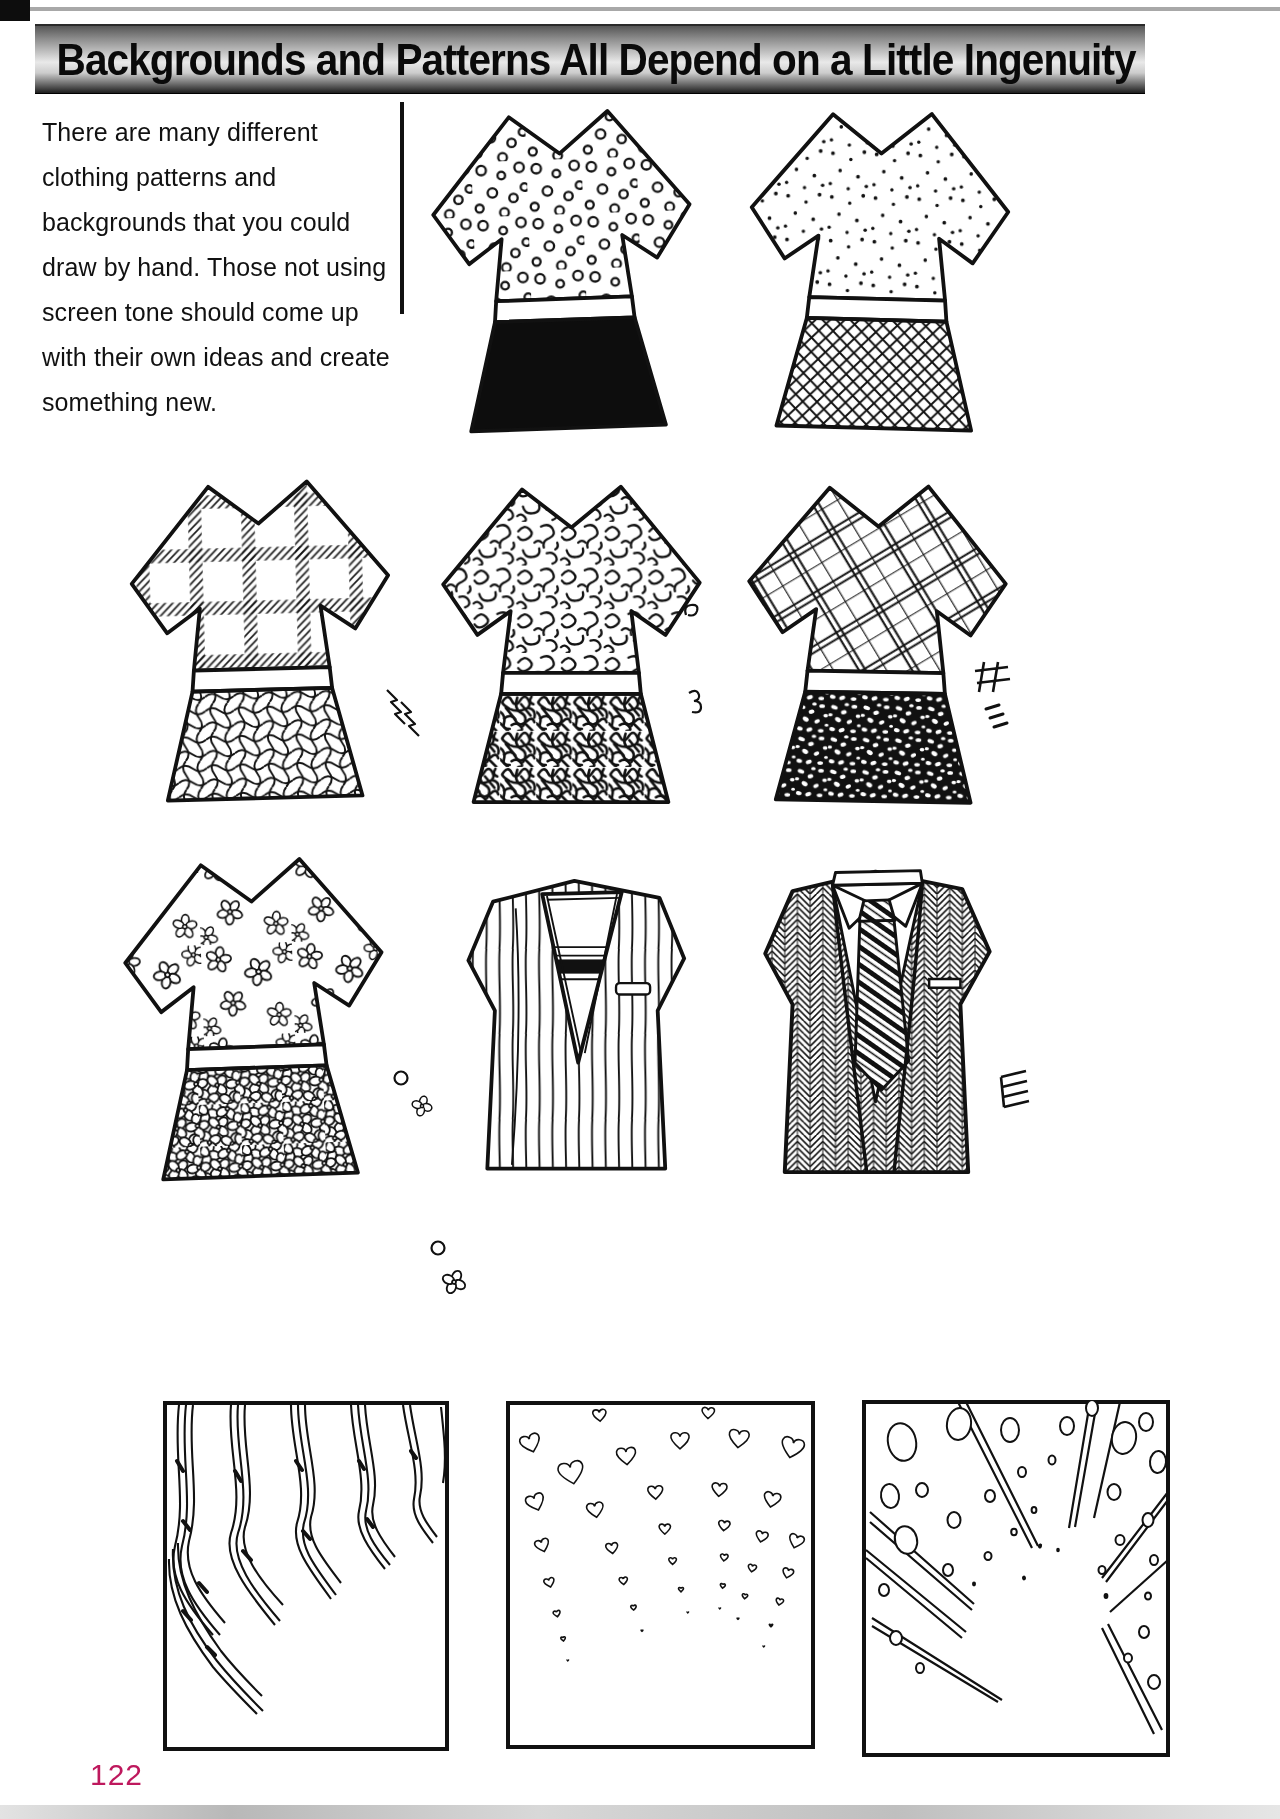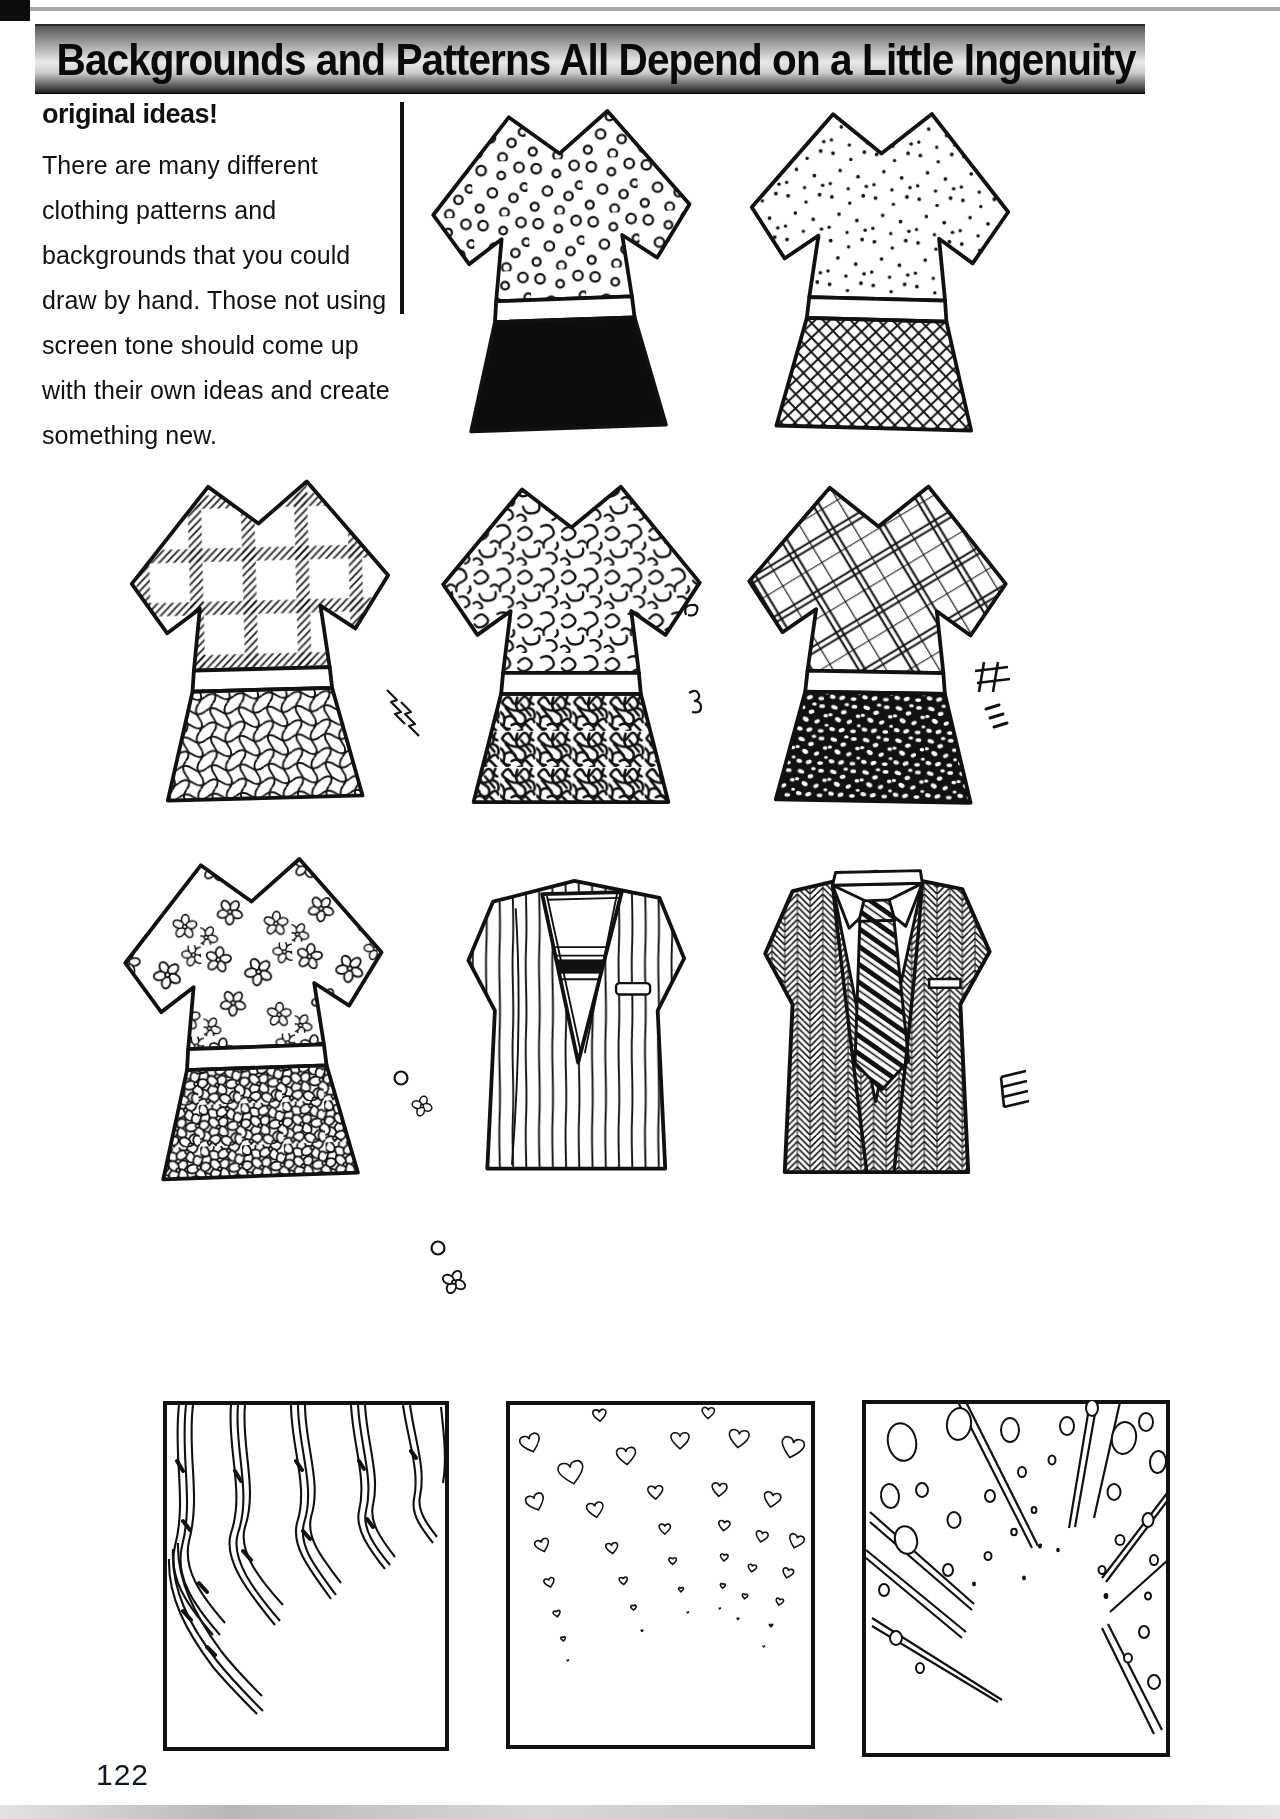--- a/index.html
+++ b/index.html
@@ -12,42 +12,41 @@
      background:linear-gradient(180deg,#565656 0%,#8f8f8f 20%,#e9e9e9 54%,#cccccc 70%,#1d1d1d 100%);
      border-top:2px solid #2a2a2a;border-bottom:1px solid #000;
      display:flex;align-items:center;}
   .title-text{font-weight:bold;font-size:45px;letter-spacing:-1px;color:#0a0a0a;
      transform:scaleX(.9);transform-origin:left center;padding-left:24px;white-space:nowrap;}
   .intro{left:42px;top:98px;width:356px;}
   .intro-heading{font-weight:bold;font-size:27px;line-height:1.22;letter-spacing:-.5px;}
   .intro-body{margin-top:12px;font-size:25px;line-height:1.8;letter-spacing:.1px;width:352px;}
   .vdivider{left:400px;top:102px;width:4px;height:212px;background:#111;}
   .fig{position:absolute;}
-  .pagenum{left:96px;top:1758px;font-size:30px;letter-spacing:1px;color:#0f172a;}
+  .pagenum{left:90px;top:1758px;font-size:30px;letter-spacing:1px;color:#be185d;}
   .bottom-strip{left:0;top:1805px;width:1280px;height:14px;
      background:linear-gradient(90deg,#e3e3e3,#b8b8b8 18%,#d8d8d8 42%,#bfbfbf 70%,#e6e6e6);}
   svg{display:block;}
   .hw{fill:#fff;stroke:#111;stroke-width:1.6;}
   .hb{fill:#111;stroke:none;}
 </style>
 </head>
 <body>
 
 <div class="page">
 
   <div class="abs top-line"></div>
   <div class="abs corner-block"></div>
 
   <div class="abs title-bar">
     <div class="title-text">Backgrounds and Patterns All Depend on a Little Ingenuity</div>
   </div>
 
   <div class="abs intro">
     <div class="intro-heading">
-      <div>original ideas!</div>
     </div>
     <div class="intro-body">There are many different clothing patterns and backgrounds that you could draw by hand. Those not using screen tone should come up with their own ideas and create something new.</div>
   </div>
   <div class="abs vdivider"></div>
 
   <svg width="0" height="0" style="position:absolute" aria-hidden="true">
     <defs>
       <pattern id="pRings" width="58" height="58" patternUnits="userSpaceOnUse">
         <g fill="#fff" stroke="#111" stroke-width="2.4">
           <circle cx="10" cy="9" r="5"></circle>

